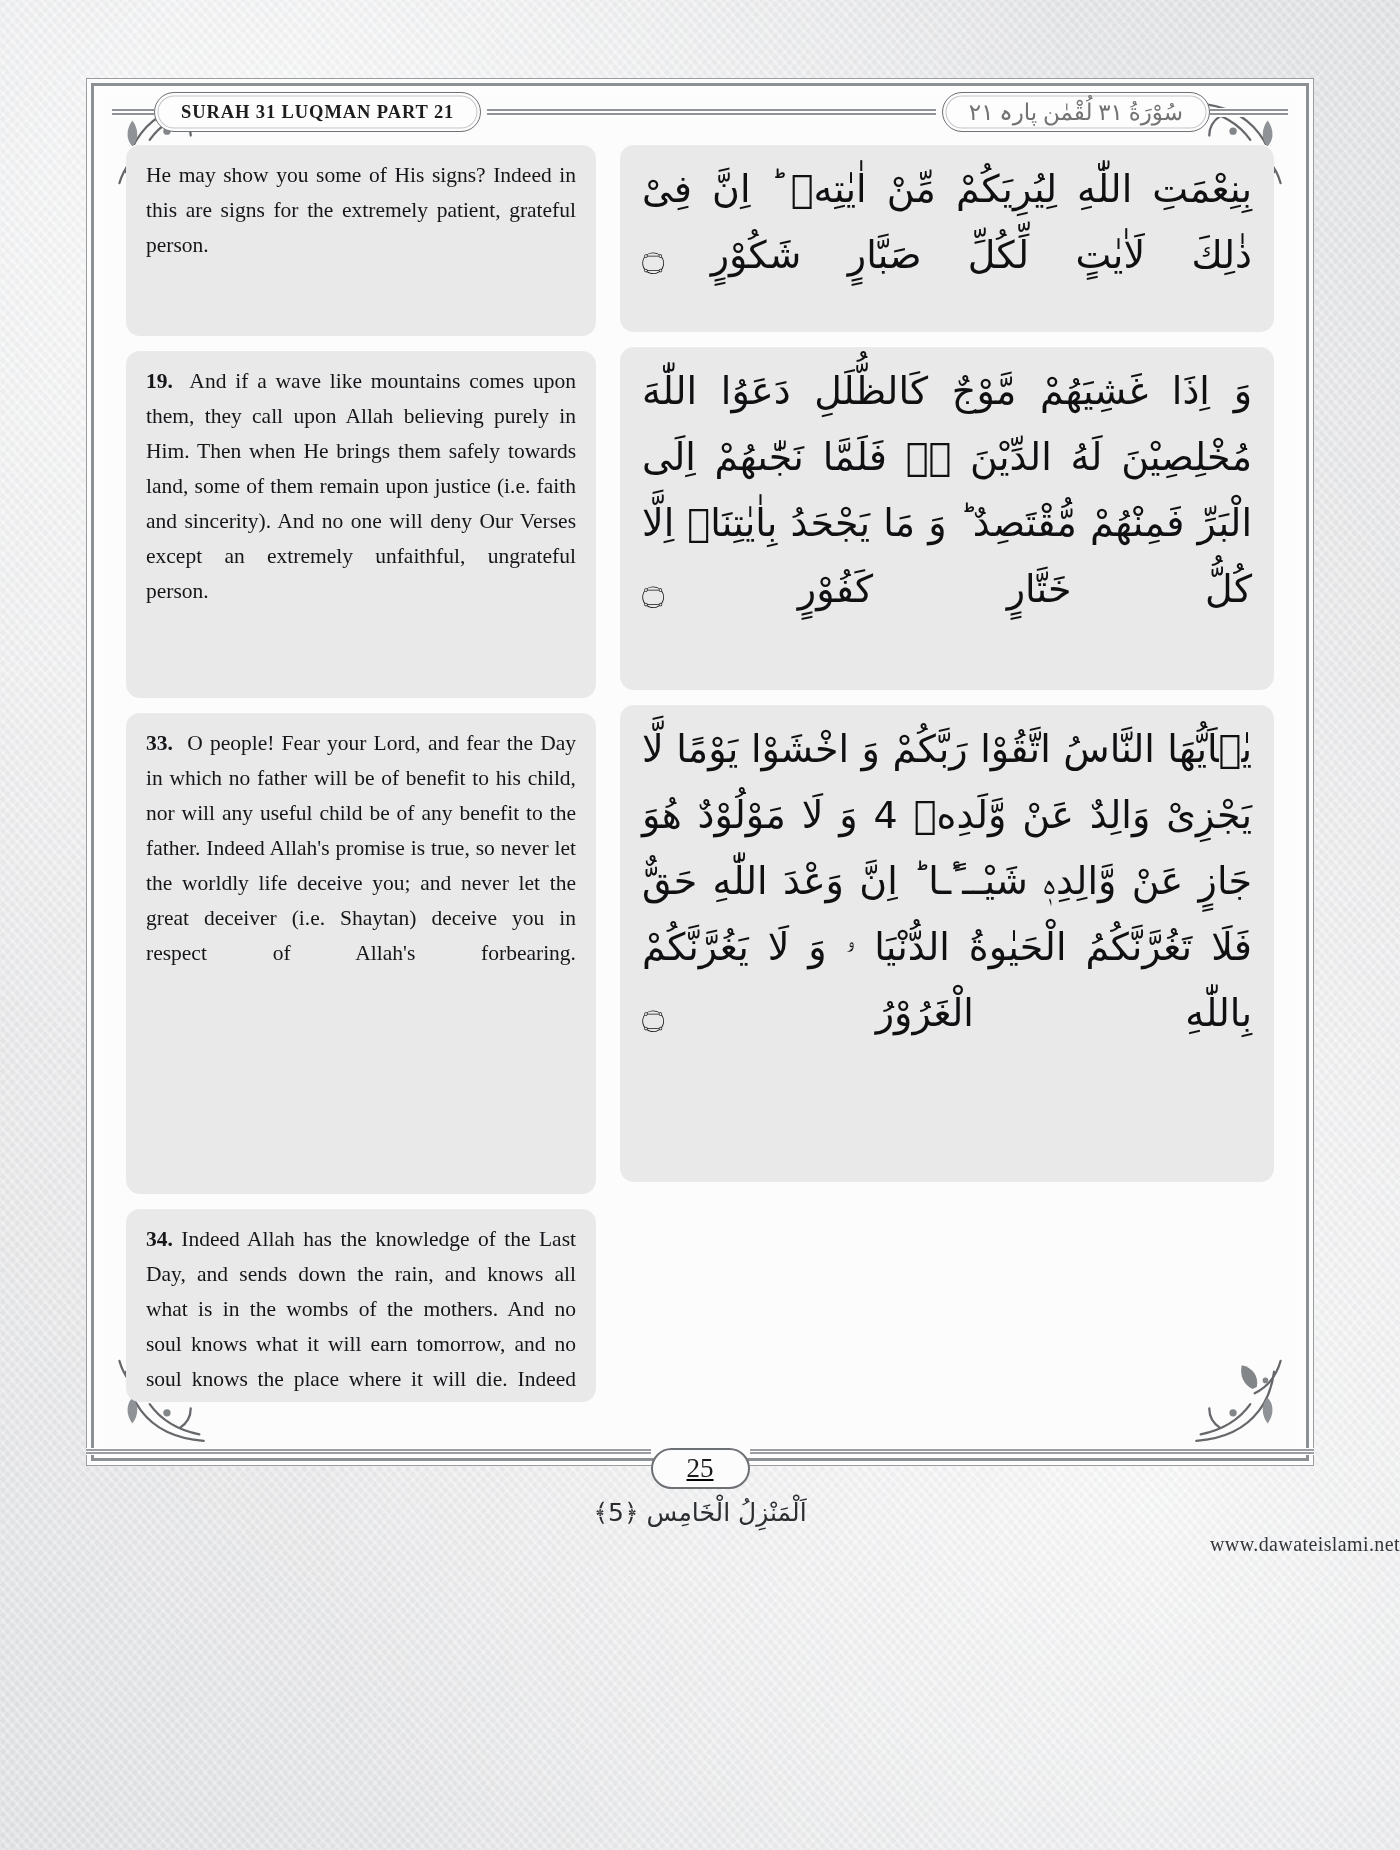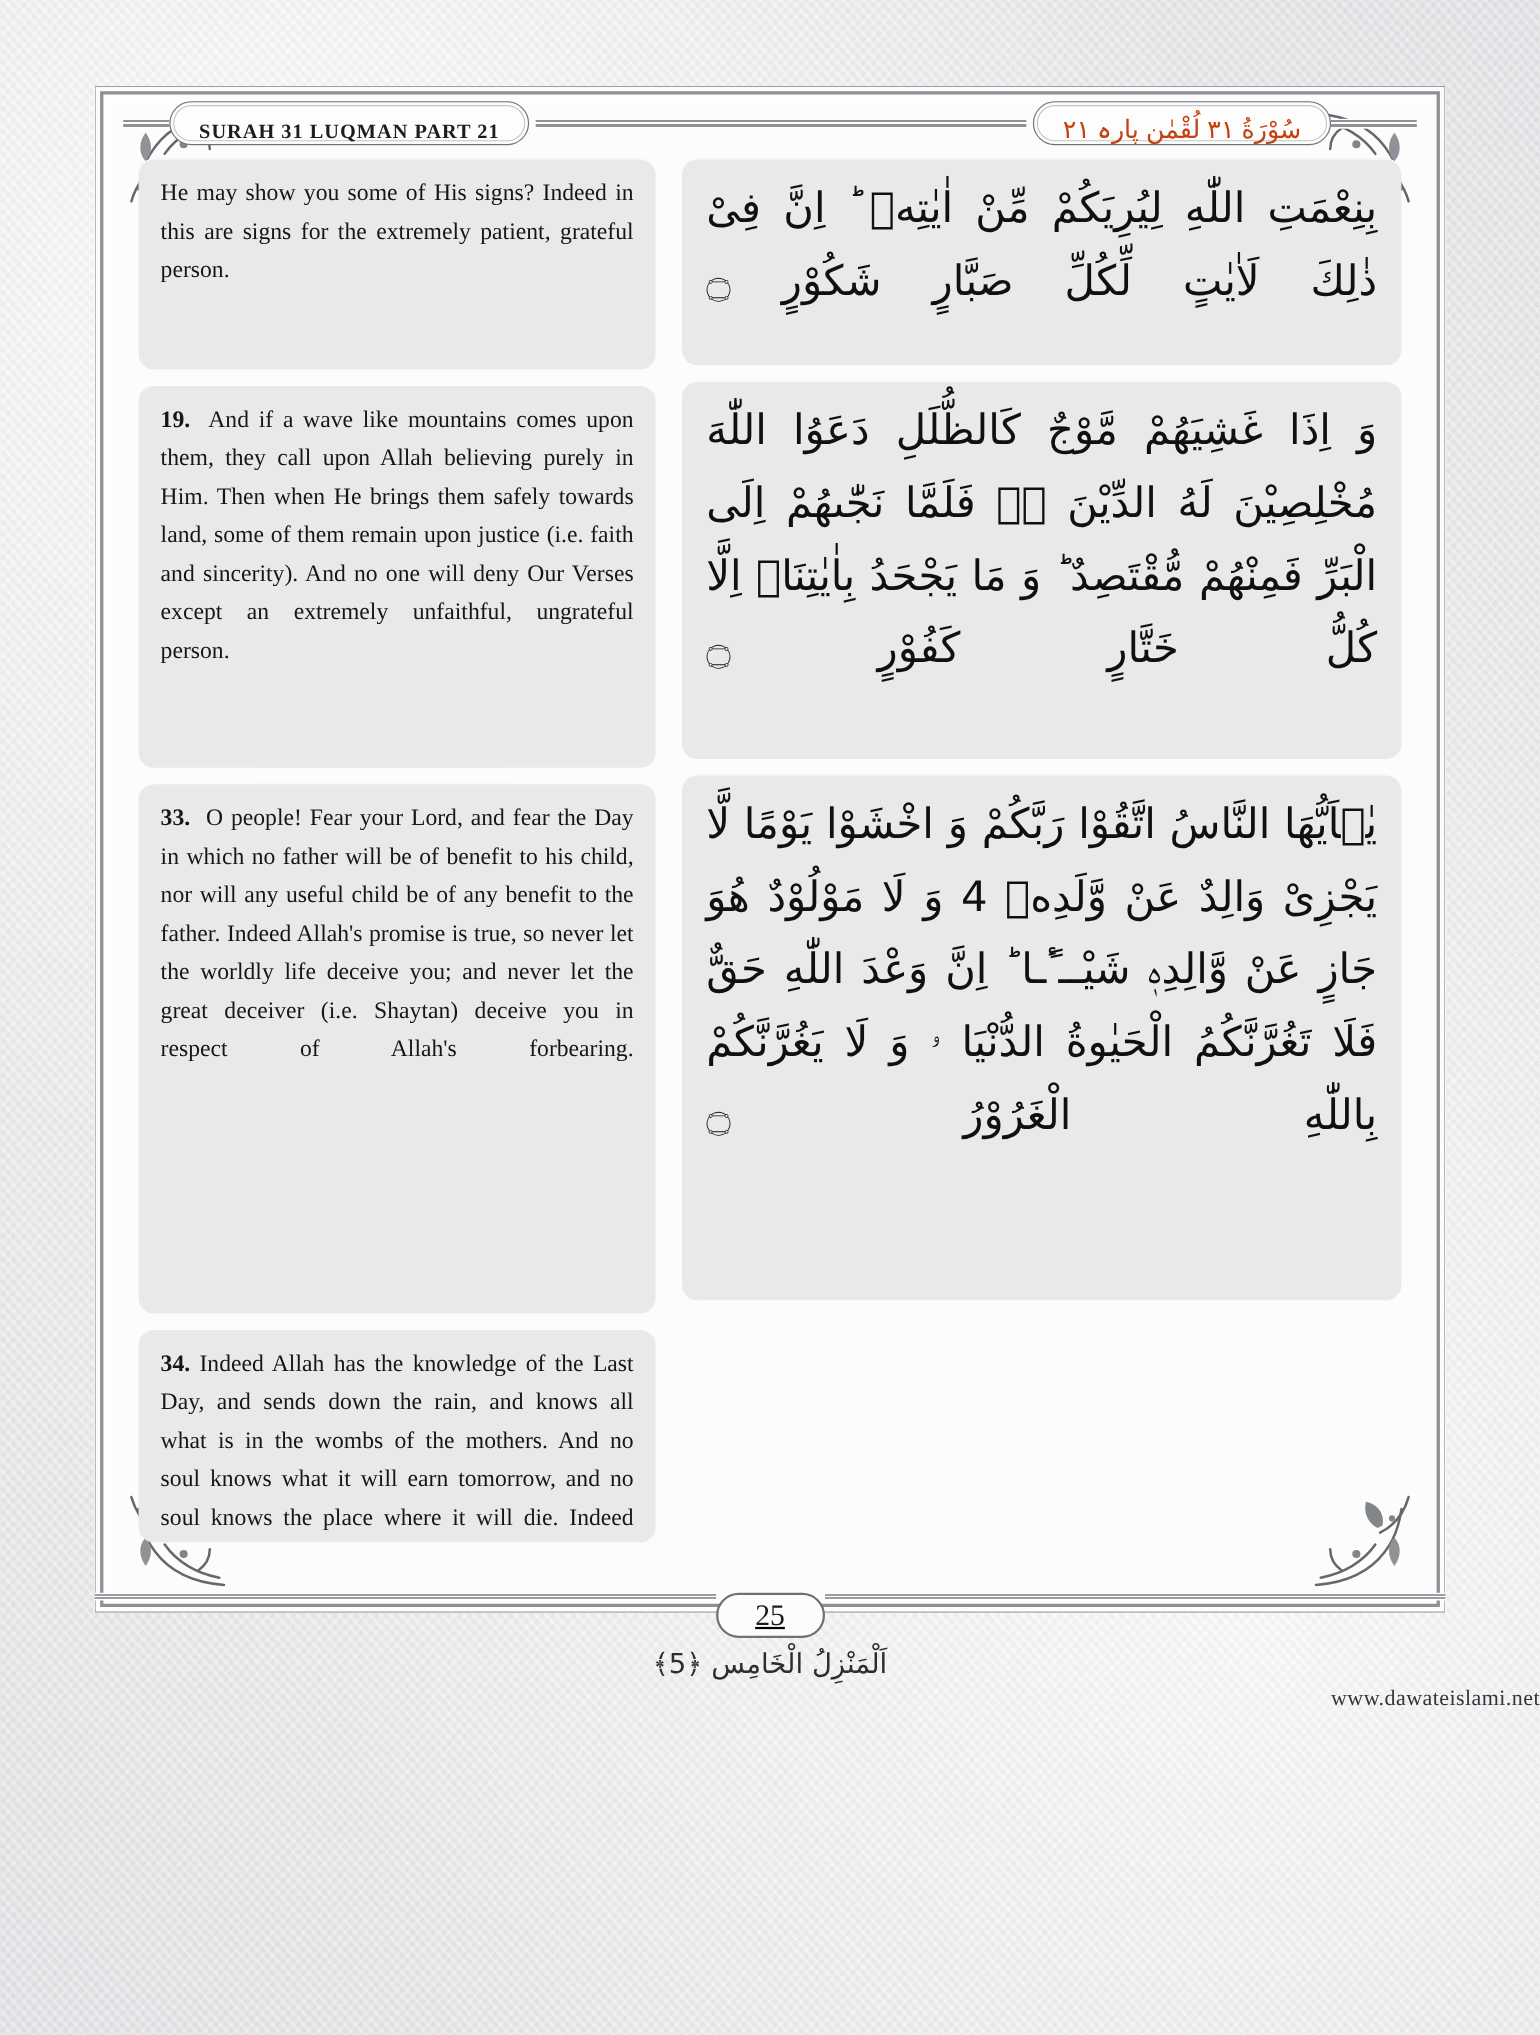--- a/index.html
+++ b/index.html
@@ -88,39 +88,39 @@
     height: 9px;
     background: linear-gradient(#ffffff 0 1px, #8f9297 1px 3px, #ffffff 3px 5px, #8f9297 5px 7px, #ffffff 7px 9px);
   }
   .hdr-rail.short { flex: 0 0 78px; }
   .hdr-pill {
     border: 1.6px solid #6f7276;
     border-radius: 26px;
     height: 38px;
     padding: 0 26px;
     display: flex;
-    align-items: flex-end;
+    align-items: center;
     justify-content: center;
     background: #fdfdfd;
     box-shadow: inset 0 0 0 2.5px #fdfdfd, inset 0 0 0 3.5px #c2c4c8;
   }
   #hdr-left-title {
     font-family: "Liberation Serif", serif;
     font-weight: 700;
     font-size: 18.5px;
     letter-spacing: .9px;
     color: #1d1d1f;
     white-space: nowrap;
   }
   #hdr-right-title {
     font-size: 23px;
-    color: #c2410c;
+    color: #737373;
     white-space: nowrap;
     direction: rtl;
-    font-family: Liberation Sans, sans-serif;
+    font-family: Liberation Serif, serif;
   }
   .hdr-mid {
     flex: 1 1 auto;
     height: 9px;
     margin: 0 6px;
     background: linear-gradient(#ffffff 0 1px, #8f9297 1px 3px, #ffffff 3px 5px, #8f9297 5px 7px, #ffffff 7px 9px);
   }
 
   
   #columns {

